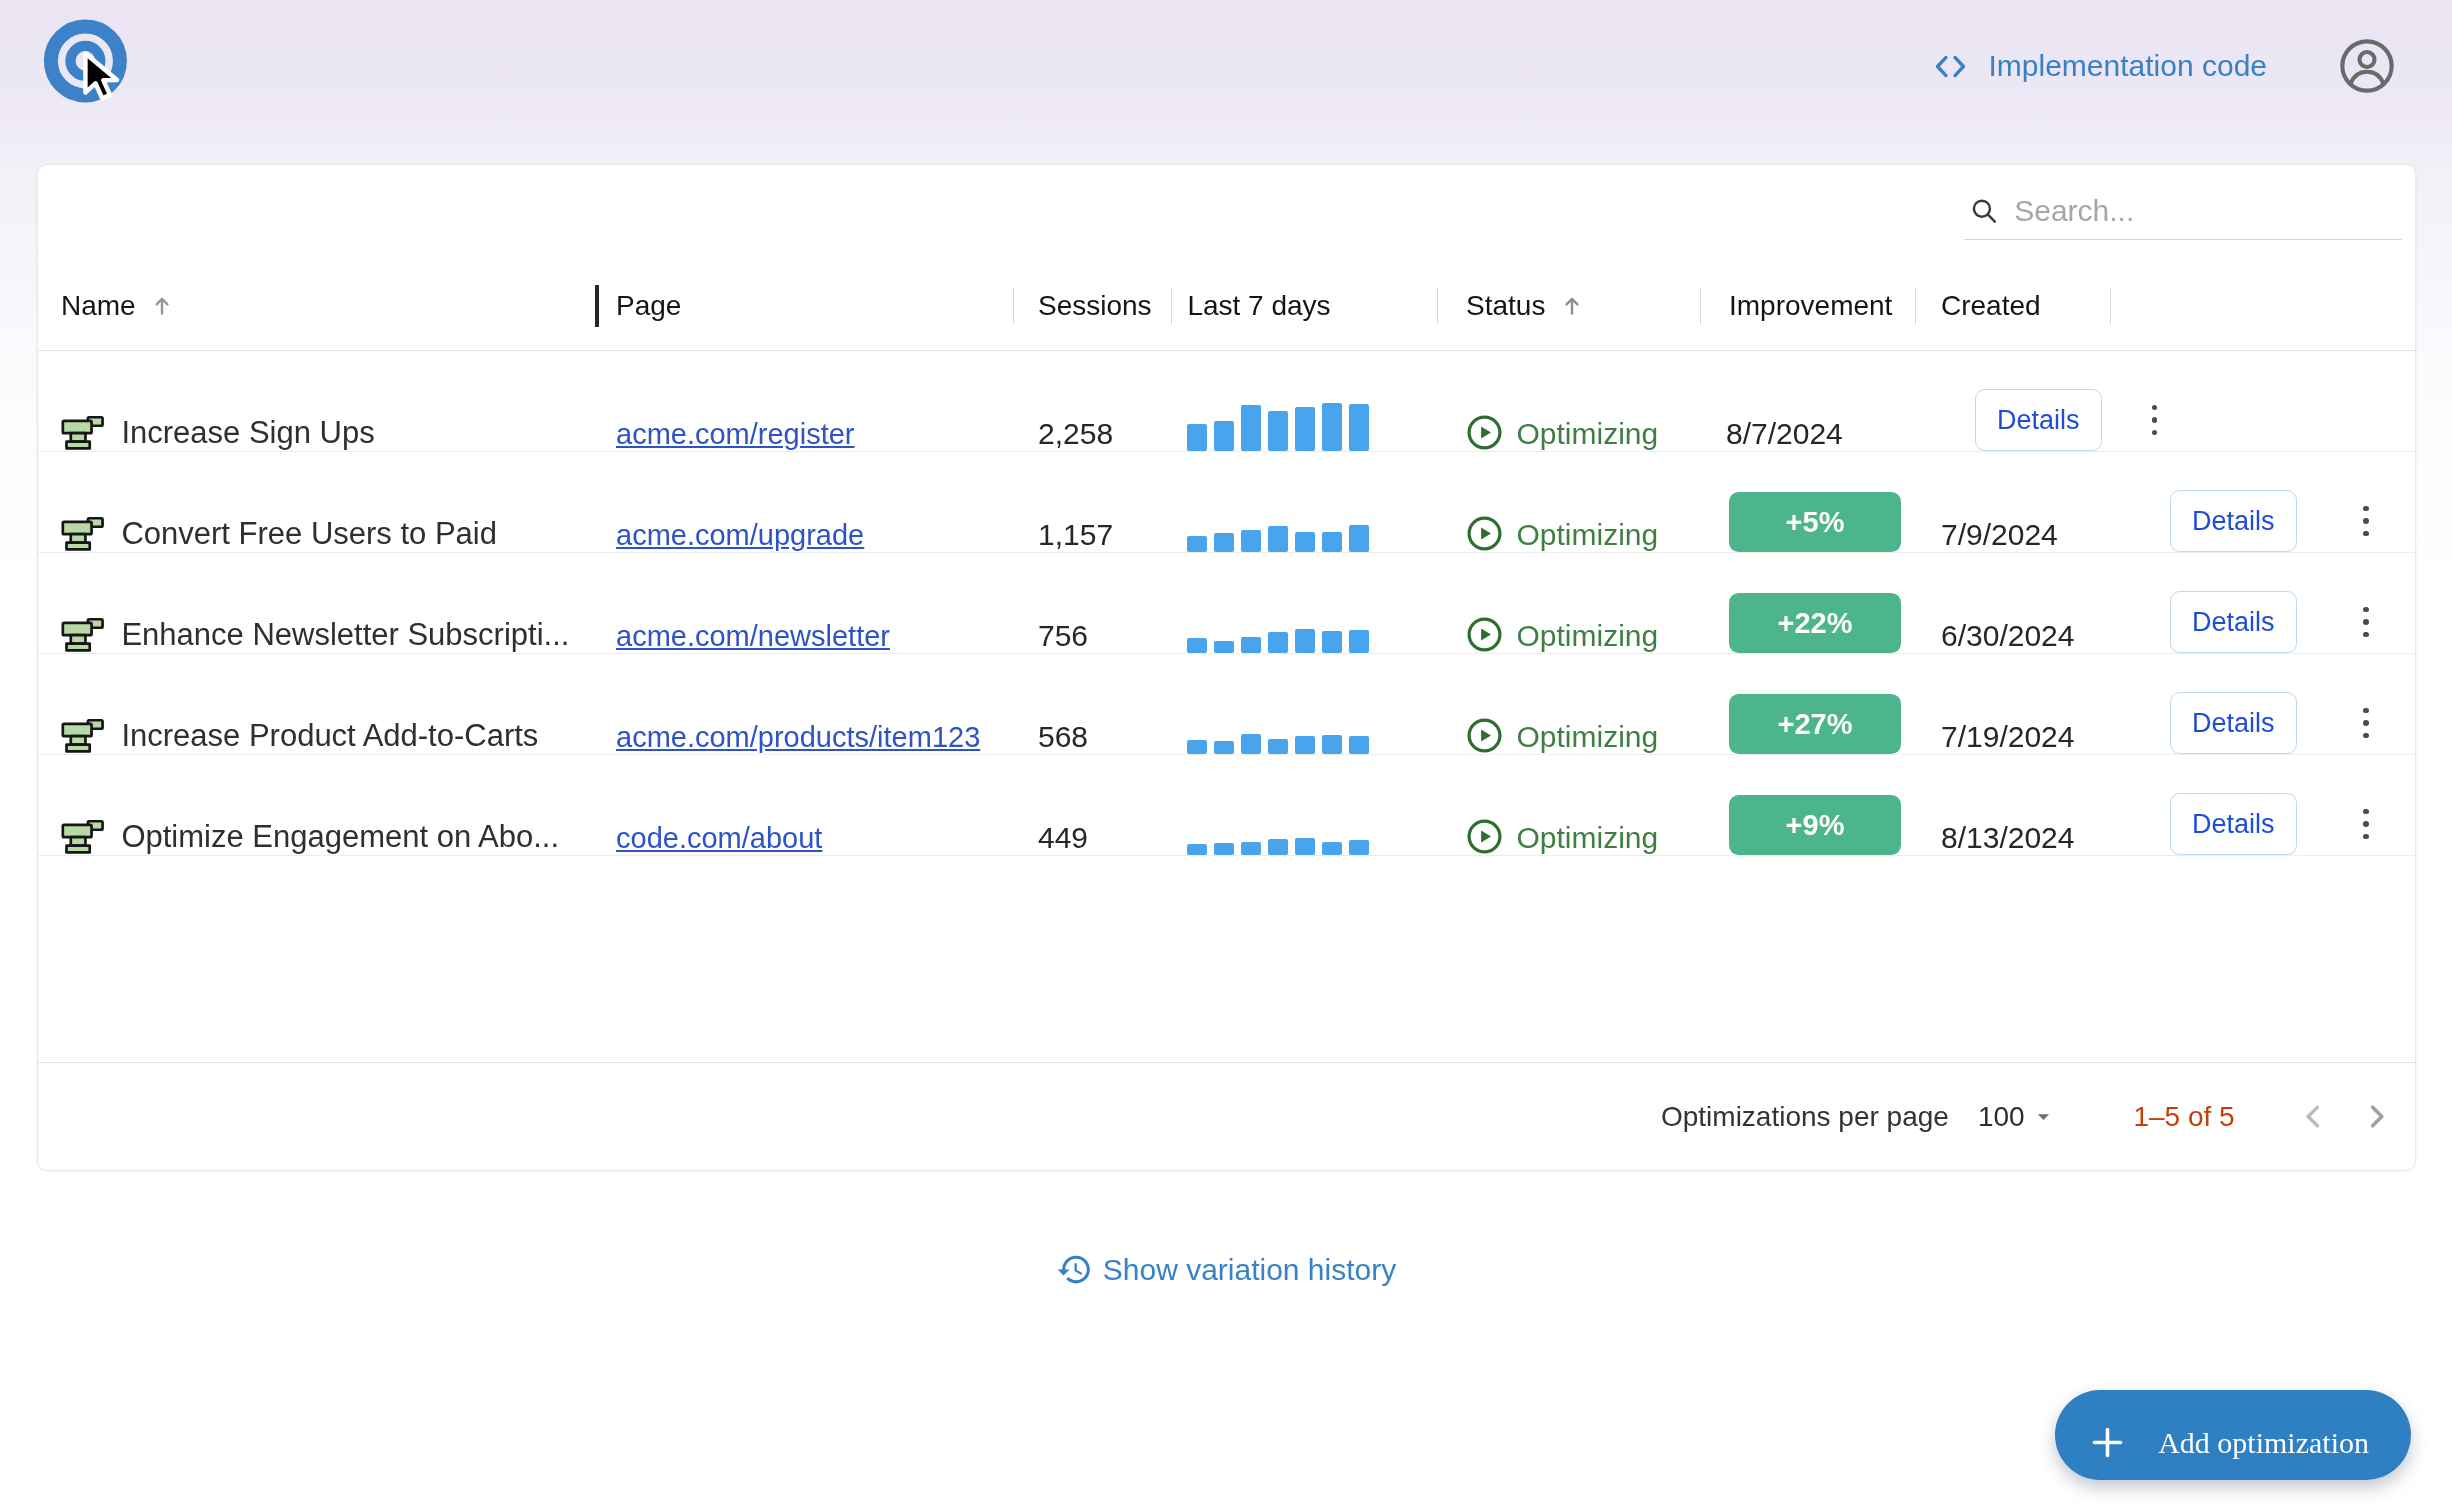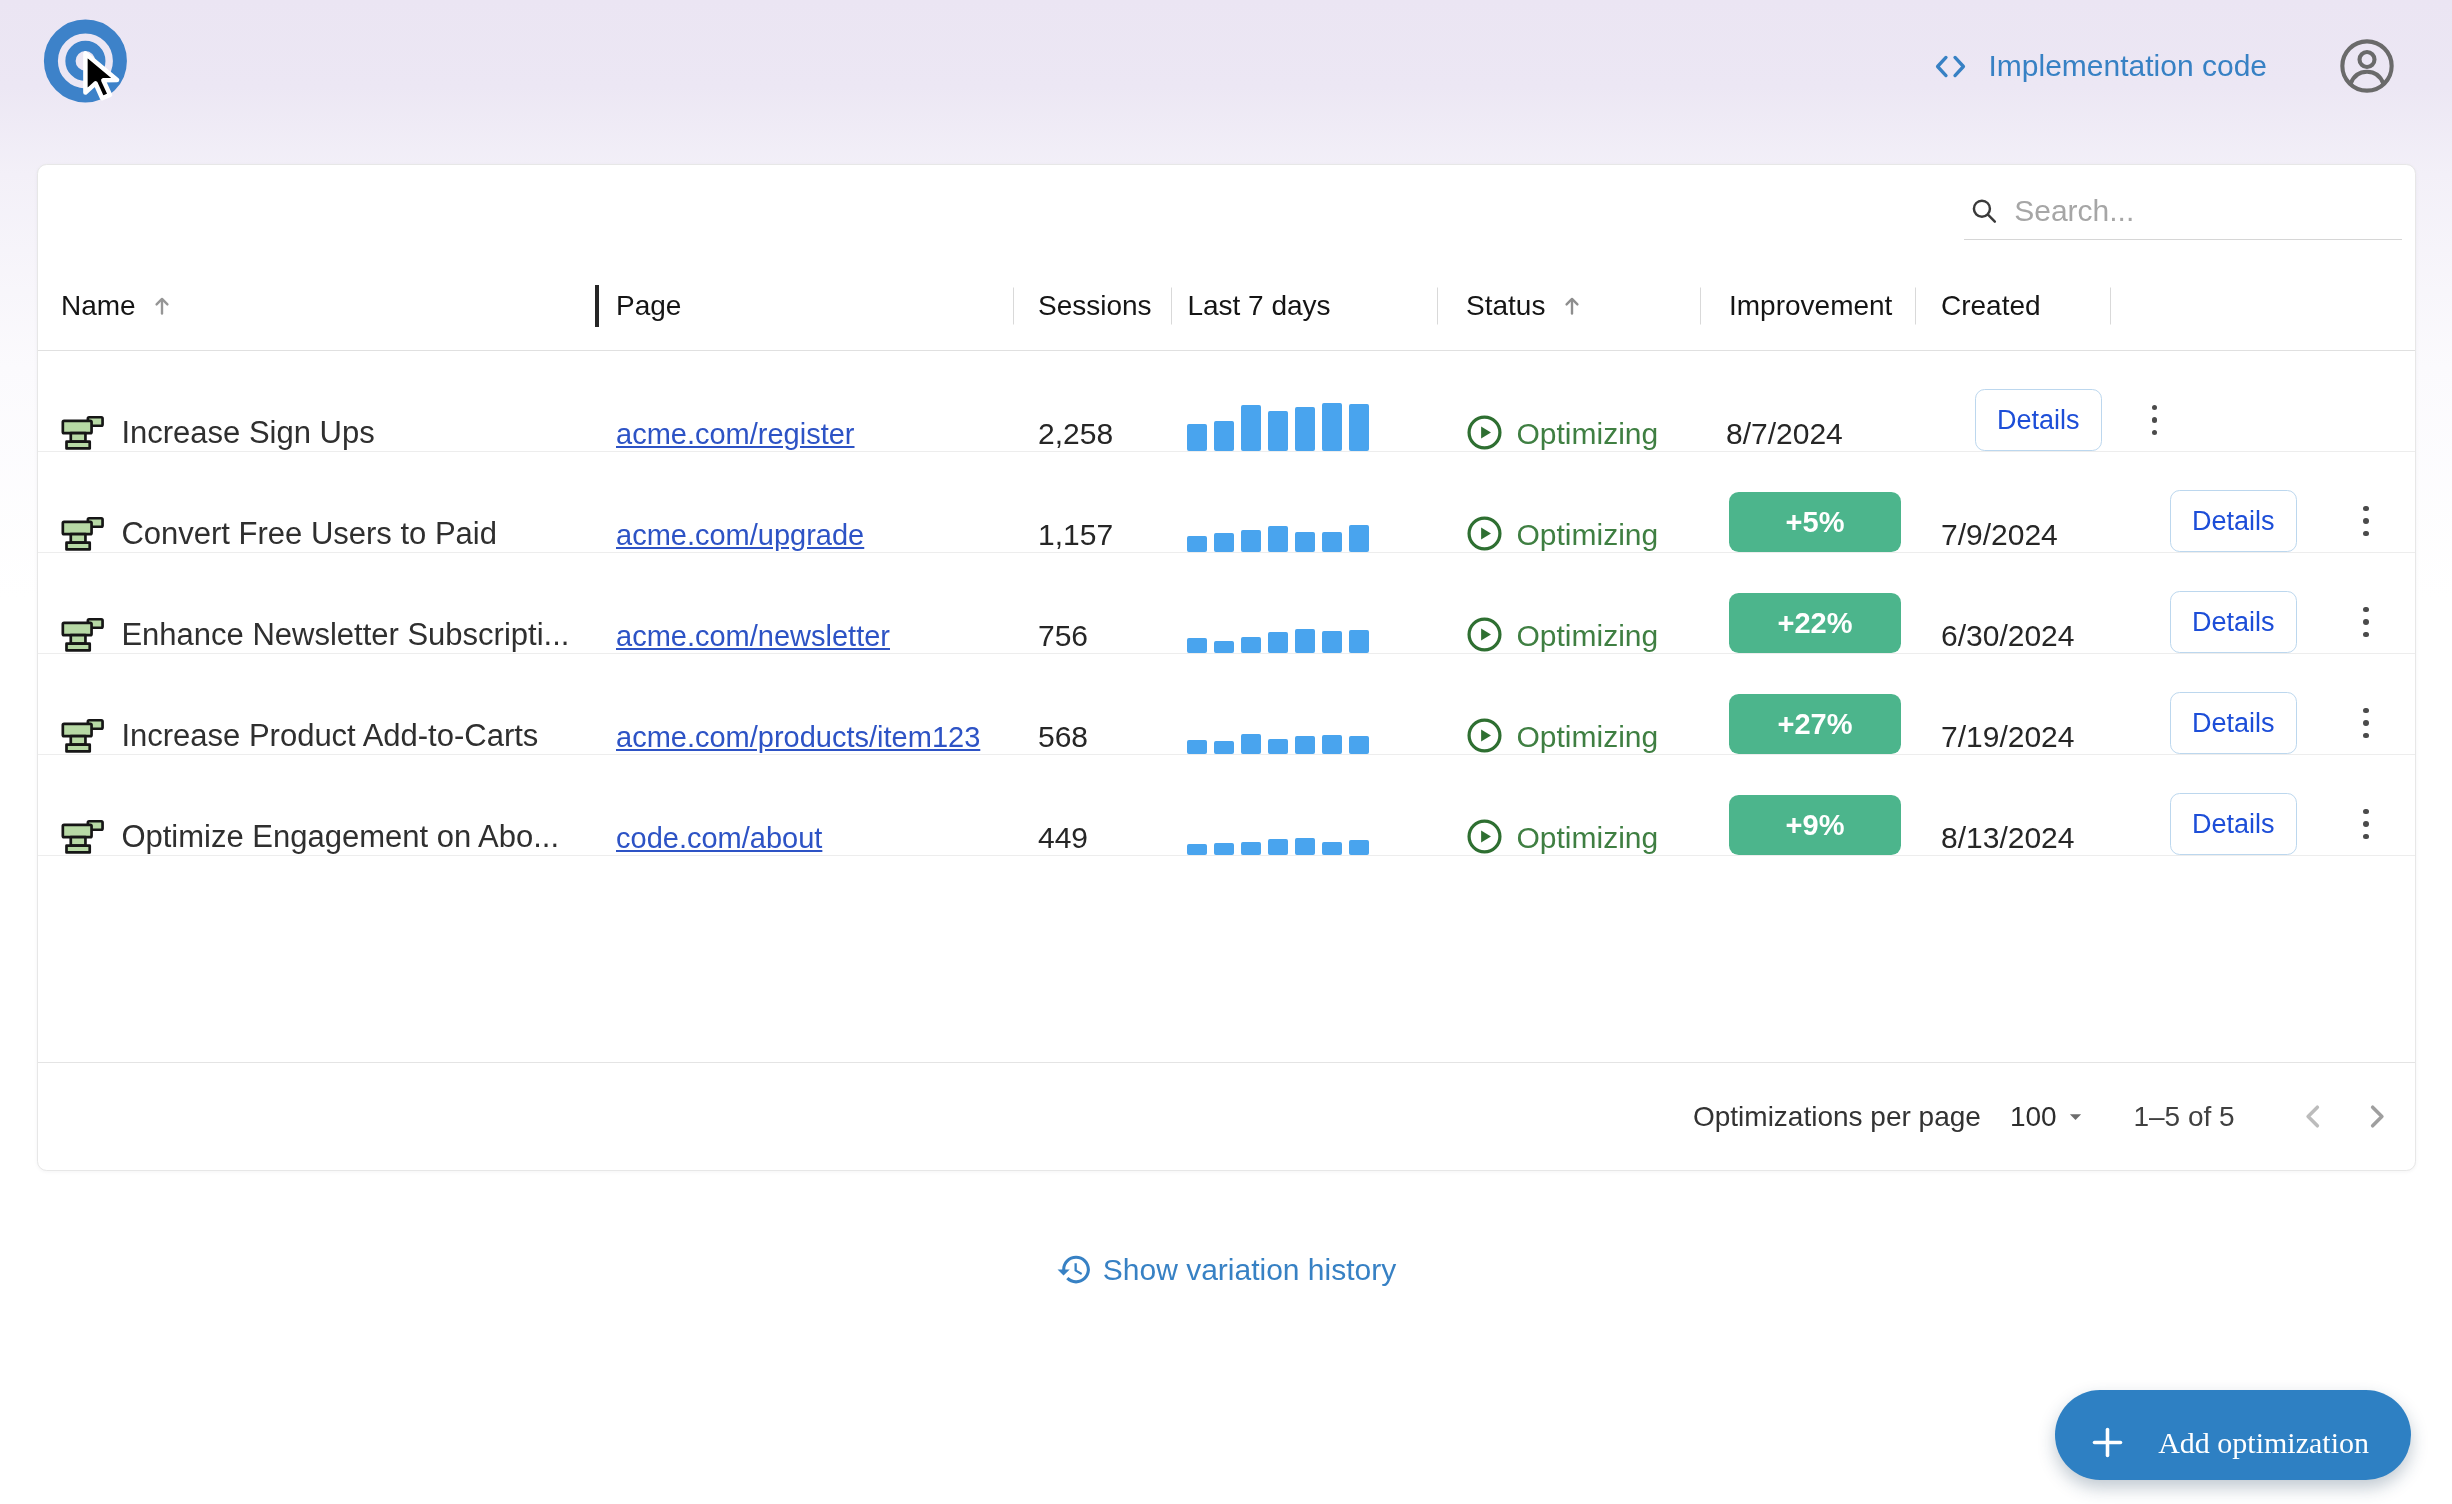--- a/index.html
+++ b/index.html
@@ -67,21 +67,21 @@
   .status-icon{width:37px;height:37px;margin-right:13.5px;display:flex}
   .status-text{font-size:30px;color:var(--status)}
   .badge{width:172px;height:60px;border-radius:9.7px;background:var(--badge);color:#fff;font-size:29px;font-weight:bold;display:flex;align-items:center;justify-content:center}
   .details-btn{font-family:"Liberation Sans",sans-serif;font-size:27px;color:#1d4ed8;background:#fff;border:1.9px solid #bcd7ee;border-radius:9.7px;padding:14.5px 21px;cursor:pointer;white-space:nowrap}
   .kebab{display:flex;flex-direction:column;gap:6.8px;align-items:center;justify-content:center;margin-left:50px;width:39px;height:62px;cursor:pointer}
   .kebab i{width:5.8px;height:5.8px;border-radius:50%;background:#4b4b4b}
 
   
   .tfoot{margin-top:auto;height:108px;border-top:1px solid #e4e4e4;display:flex;align-items:center;justify-content:flex-end;padding-right:17.4px;font-size:28px;color:#333}
   .pp-select{display:flex;align-items:center;gap:5.8px;margin-left:29px;background:none;border:none;font-family:Liberation Sans, sans-serif;font-size:28px;color:#2d2d2d;cursor:pointer}
-  .range{margin-left:44px;color:#404040}
+  .range{margin-left:76px;color:#c2410c}
   .pager-btn{width:42px;height:42px;background:none;border:none;display:flex;align-items:center;justify-content:center;cursor:pointer}
   .pager-btn.prev{margin-left:58px}
   .pager-btn.next{margin-left:21px}
 
   
   .history-row{position:absolute;top:1251px;left:0;width:100%;display:flex;justify-content:center}
   .history-link{display:flex;align-items:center;gap:10px;color:var(--accent);font-size:30px;text-decoration:none;cursor:pointer}
 
   .fab{position:absolute;right:41px;bottom:24px;height:90px;padding:15px 42px 0 33px;border:none;border-radius:45px;
     background:#2e80c3;color:#fff;font-family:Liberation Serif, serif;font-size:30px;font-weight:500;

